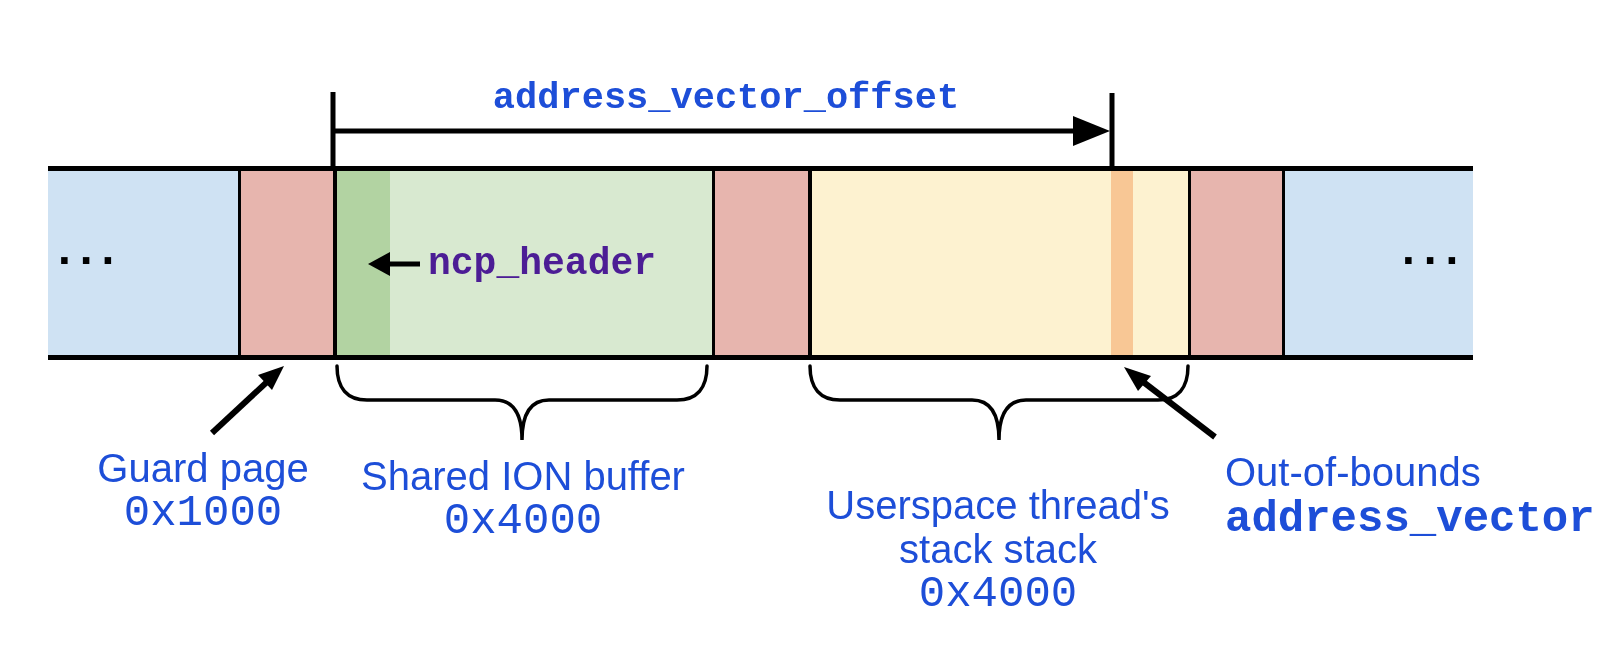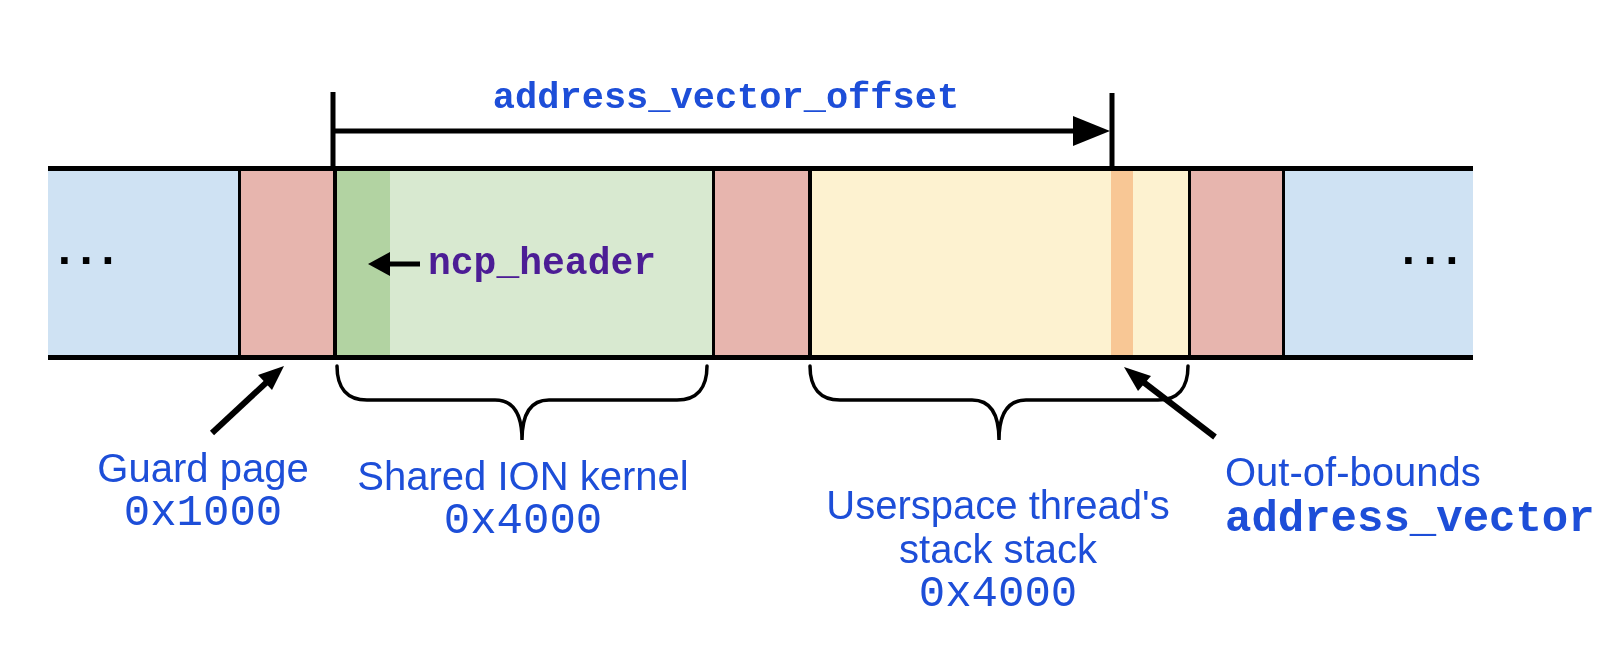--- a/index.html
+++ b/index.html
@@ -101,21 +101,21 @@
   <div class="title-label">address_vector_offset</div>
 
   <div class="ncp-label">ncp_header</div>
 
   <div class="caption guard-caption">
     <div class="line-sans">Guard page</div>
     <div class="line-mono">0x1000</div>
   </div>
 
   <div class="caption shared-caption">
-    <div class="line-sans">Shared ION kernel</div>
+    <div class="line-sans">Shared ION buffer</div>
     <div class="line-mono">0x4000</div>
   </div>
 
   <div class="caption stack-caption">
     <div class="line-sans">Userspace thread's</div>
     <div class="line-sans">stack stack</div>
     <div class="line-mono">0x4000</div>
   </div>
 
   <div class="caption oob-caption">

